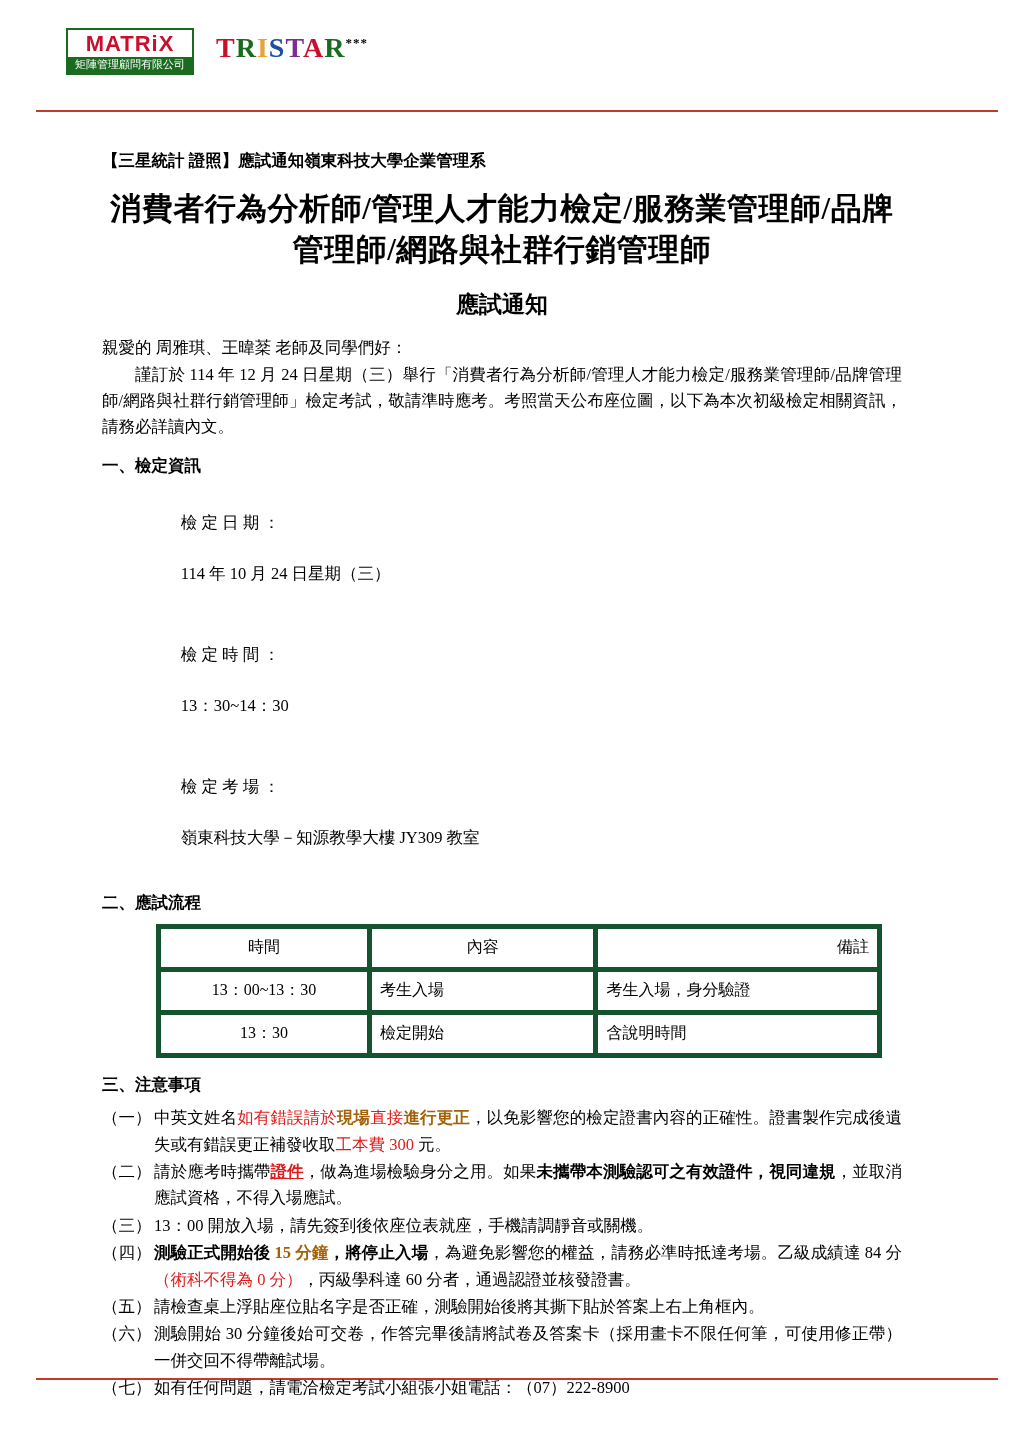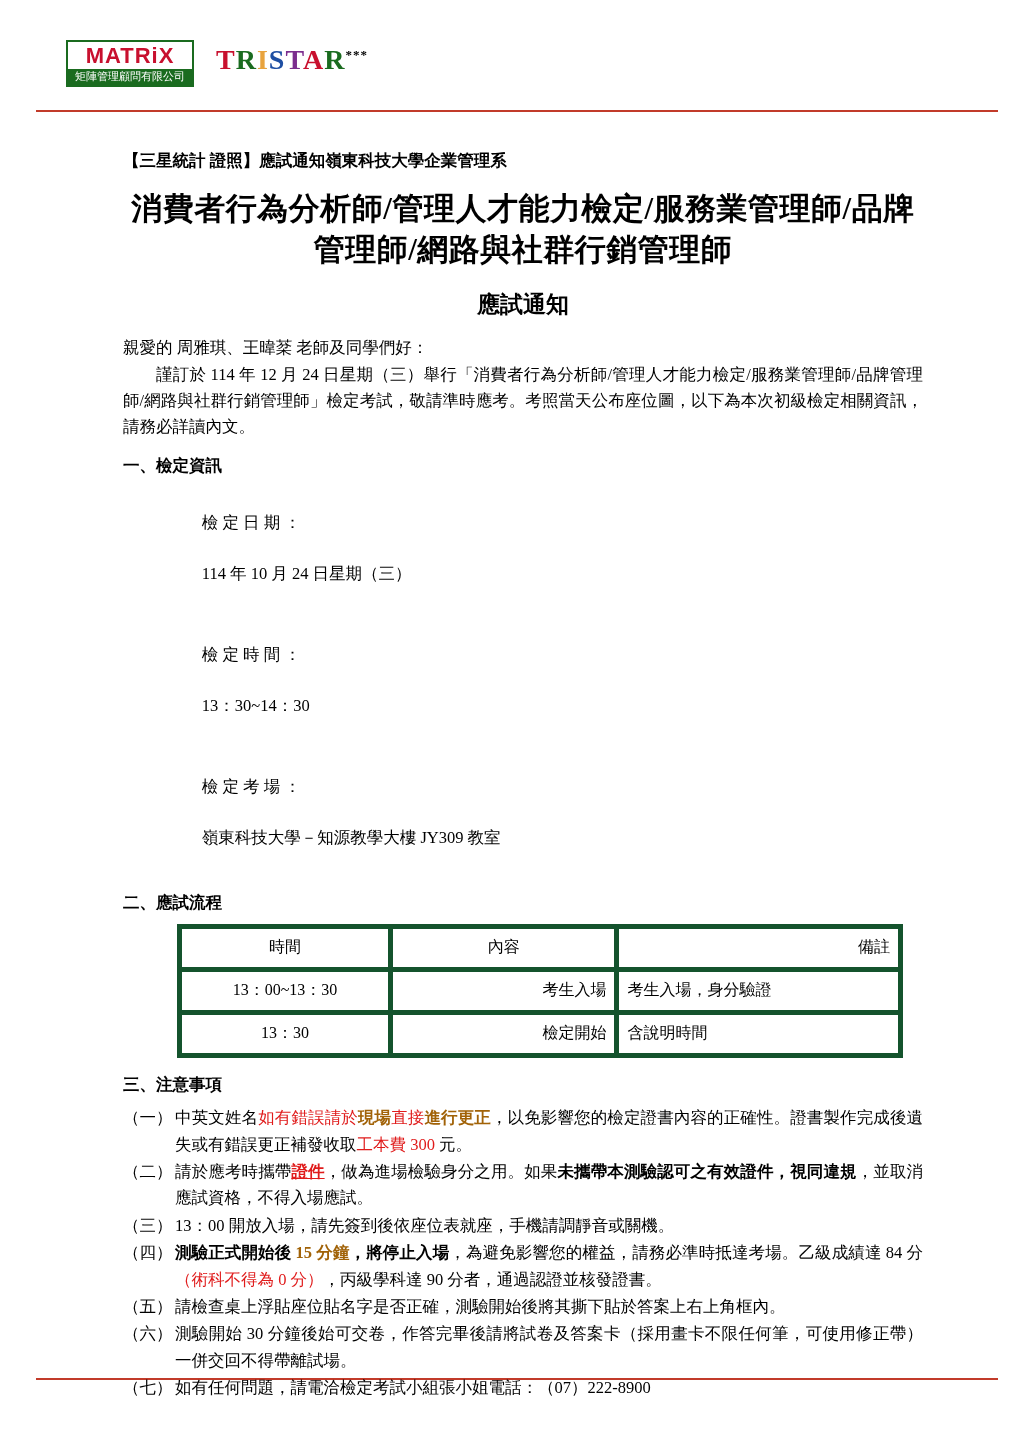--- a/index.html
+++ b/index.html
@@ -28,21 +28,21 @@
     position: absolute;
     left: 36px;
     right: 36px;
     bottom: 60px;
     border-top: 2px solid #c23b2a;
   }
 
   .logos {
     position: absolute;
     left: 66px;
-    top: 40px;
+    top: 28px;
     display: flex;
     align-items: flex-start;
     gap: 22px;
   }
   .matrix-logo {
     border: 2px solid #1a6b1f;
     background: #ffffff;
     padding: 0;
     width: 124px;
     text-align: center;
@@ -84,21 +84,21 @@
     font-size: 13px;
     color: #000;
     position: relative;
     top: -10px;
     letter-spacing: 1px;
   }
 
   
   .content {
     position: absolute;
-    left: 123px;
+    left: 102px;
     top: 148px;
     width: 800px;
     font-size: 16.5px;
     line-height: 1.55;
   }
 
   .subject {
     font-weight: bold;
     font-size: 16.5px;
     margin-bottom: 14px;
@@ -146,21 +146,21 @@
     font-size: 16px;
   }
   table.flow td, table.flow th {
     border: 5px solid #14532d;
     height: 34px;
     padding: 2px 8px;
     font-weight: normal;
   }
   table.flow th { text-align: center; }
   td.c-time { width: 206px; text-align: center; }
-  td.c-content { width: 228px; text-align: right; }
+  td.c-content { width: 228px; text-align: left; }
   td.c-note { width: 290px; text-align: left; padding-left: 12px; }
 
   
   .notes { margin-top: 8px; }
   .note-item {
     display: flex;
     align-items: flex-start;
     margin-bottom: 1px;
     line-height: 1.6;
   }
@@ -256,21 +256,21 @@
       <div class="note-item">
         <div class="note-label">（二）</div>
         <div class="note-body"><span>請於應考時攜帶</span><span class="red-u-b">證件</span><span>，做為進場檢驗身分之用。如果</span><span class="bold">未攜帶本測驗認可之有效證件，視同違規</span><span>，並取消應試資格，不得入場應試。</span></div>
       </div>
       <div class="note-item">
         <div class="note-label">（三）</div>
         <div class="note-body"><span>13：00 開放入場，請先簽到後依座位表就座，手機請調靜音或關機。</span></div>
       </div>
       <div class="note-item">
         <div class="note-label">（四）</div>
-        <div class="note-body"><span class="bold">測驗正式開始後</span><span class="red-b"> 15 分鐘</span><span class="bold">，將停止入場</span><span>，為避免影響您的權益，請務必準時抵達考場。乙級成績達 84 分</span><span class="red">（術科不得為 0 分）</span><span>，丙級學科達 90 分者，通過認證並核發證書。</span></div>
+        <div class="note-body"><span class="bold">測驗正式開始後</span><span class="red-b"> 15 分鐘</span><span class="bold">，將停止入場</span><span>，為避免影響您的權益，請務必準時抵達考場。乙級成績達 84 分</span><span class="red">（術科不得為 0 分）</span><span>，丙級學科達 60 分者，通過認證並核發證書。</span></div>
       </div>
       <div class="note-item">
         <div class="note-label">（五）</div>
         <div class="note-body"><span>請檢查桌上浮貼座位貼名字是否正確，測驗開始後將其撕下貼於答案上右上角框內。</span></div>
       </div>
       <div class="note-item">
         <div class="note-label">（六）</div>
         <div class="note-body"><span>測驗開始 30 分鐘後始可交卷，作答完畢後請將試卷及答案卡（採用畫卡不限任何筆，可使用修正帶）一併交回不得帶離試場。</span></div>
       </div>
       <div class="note-item">

